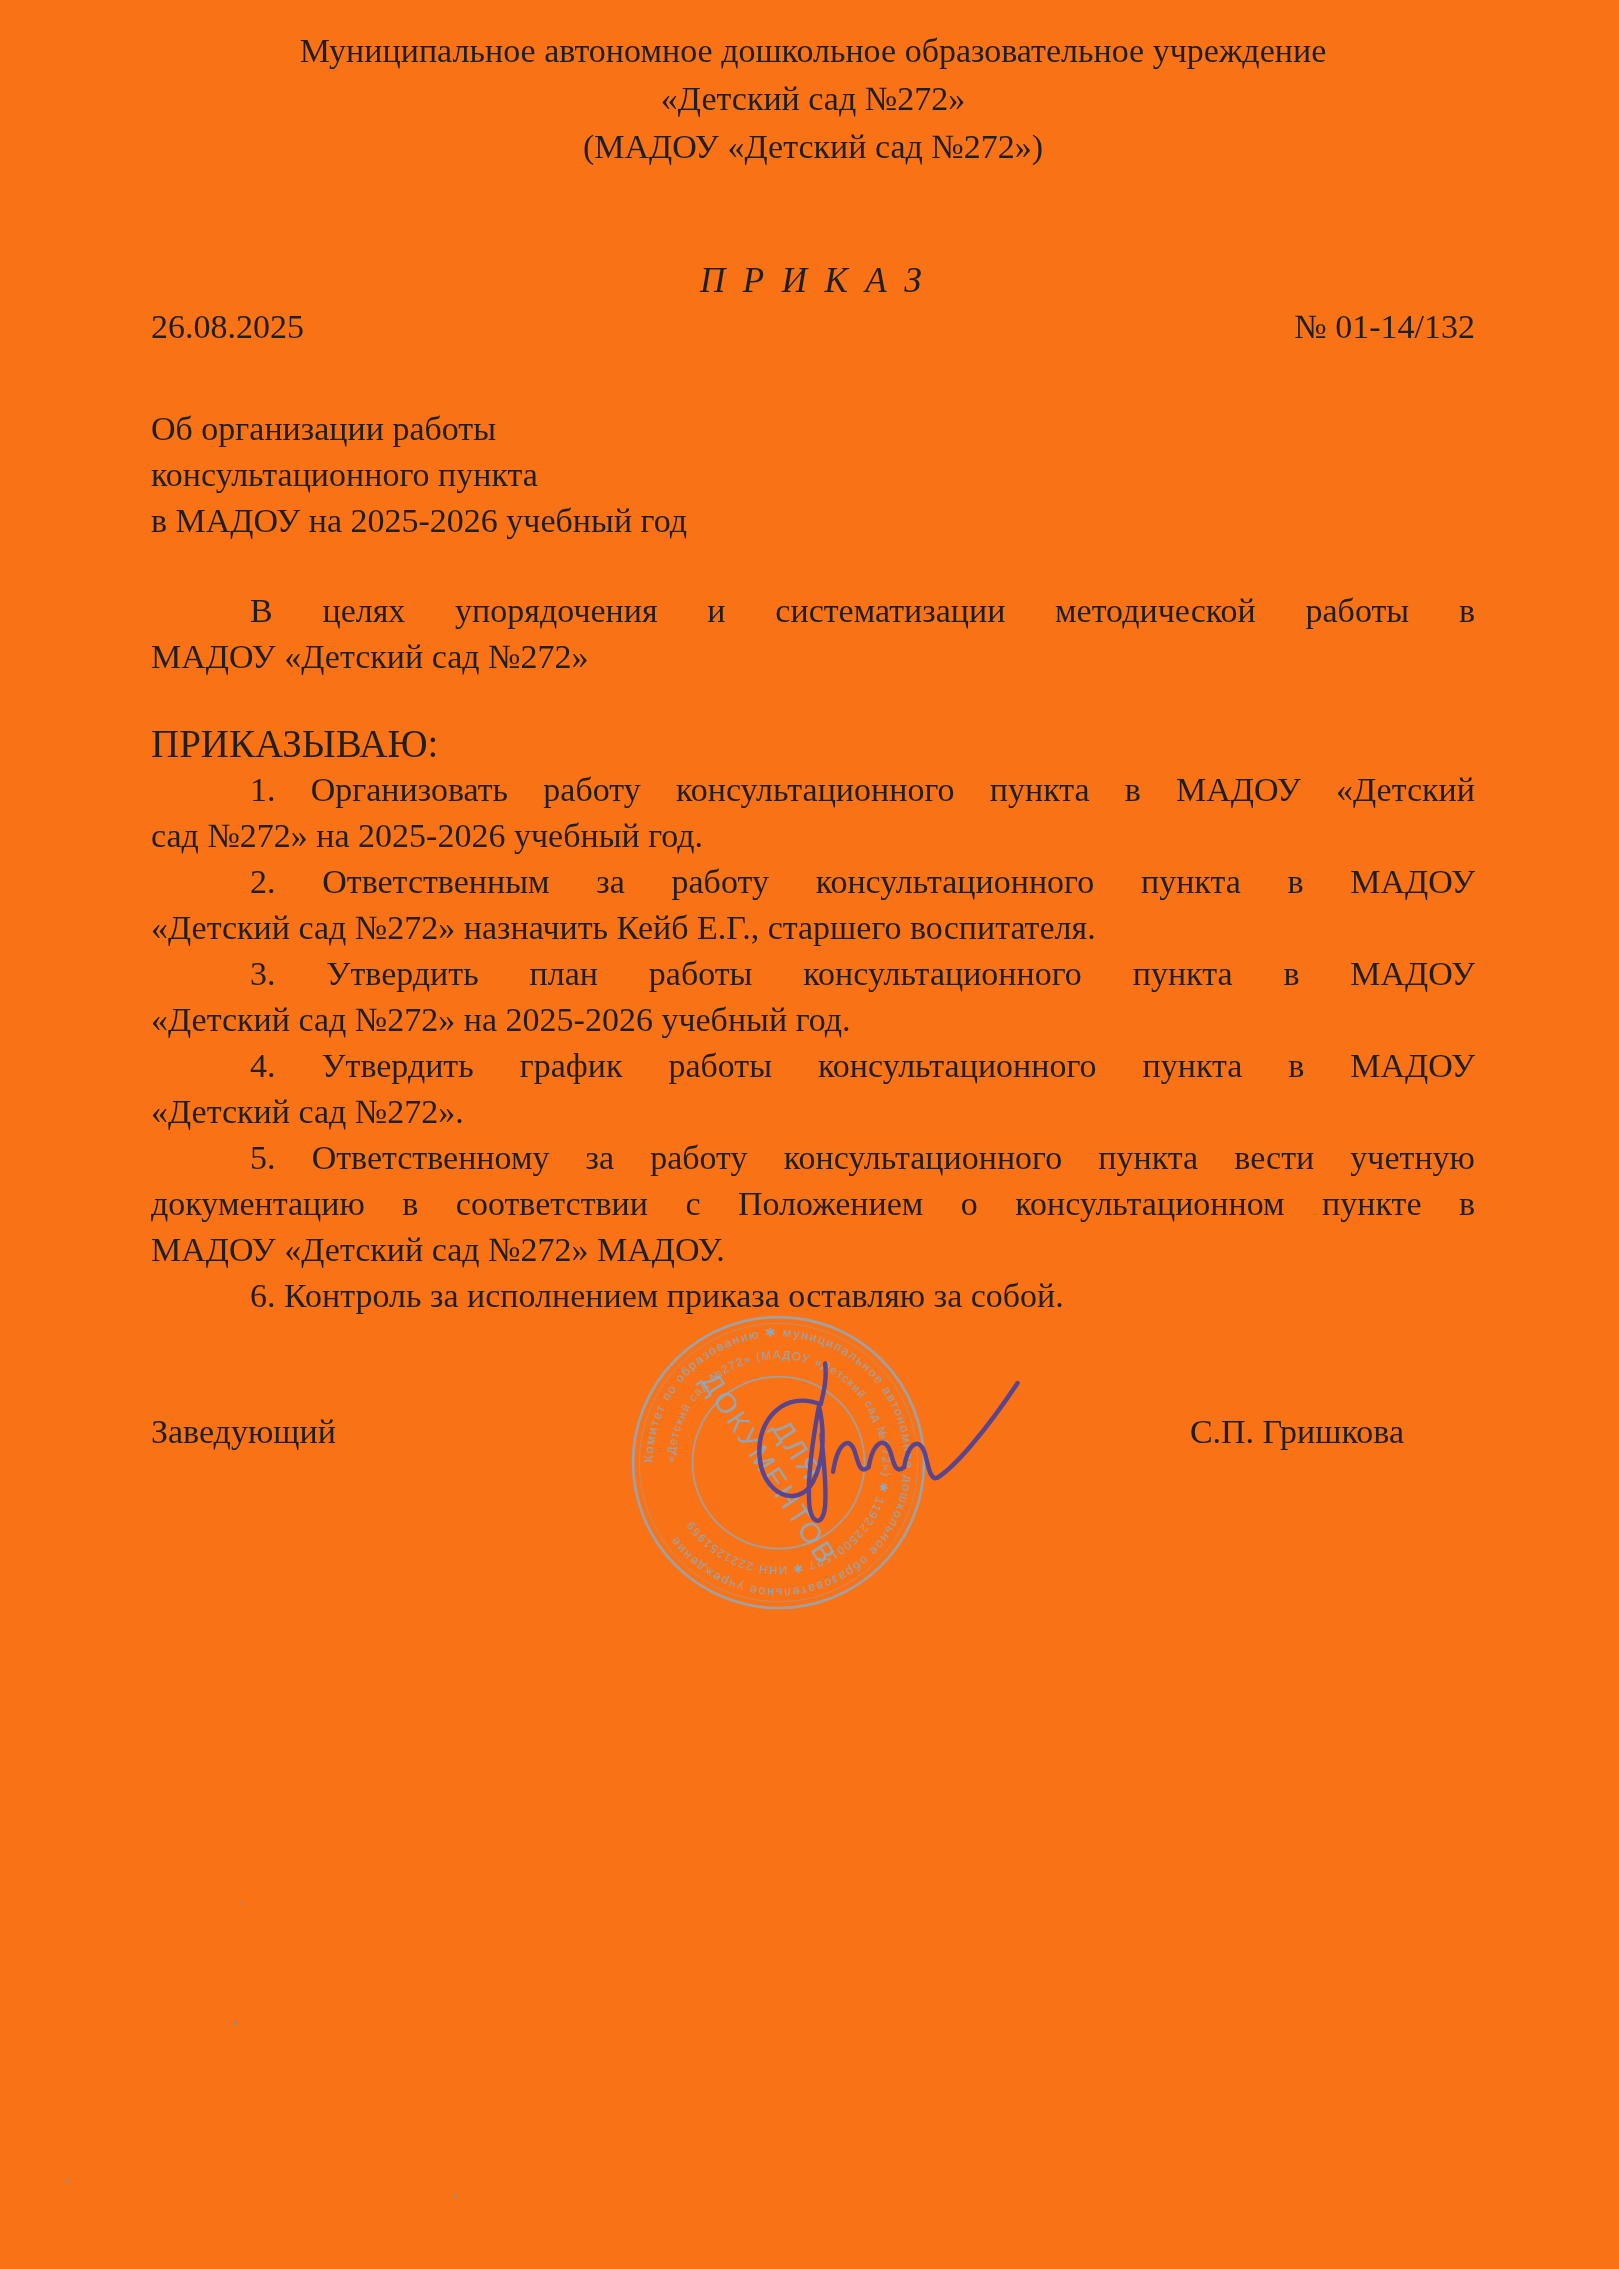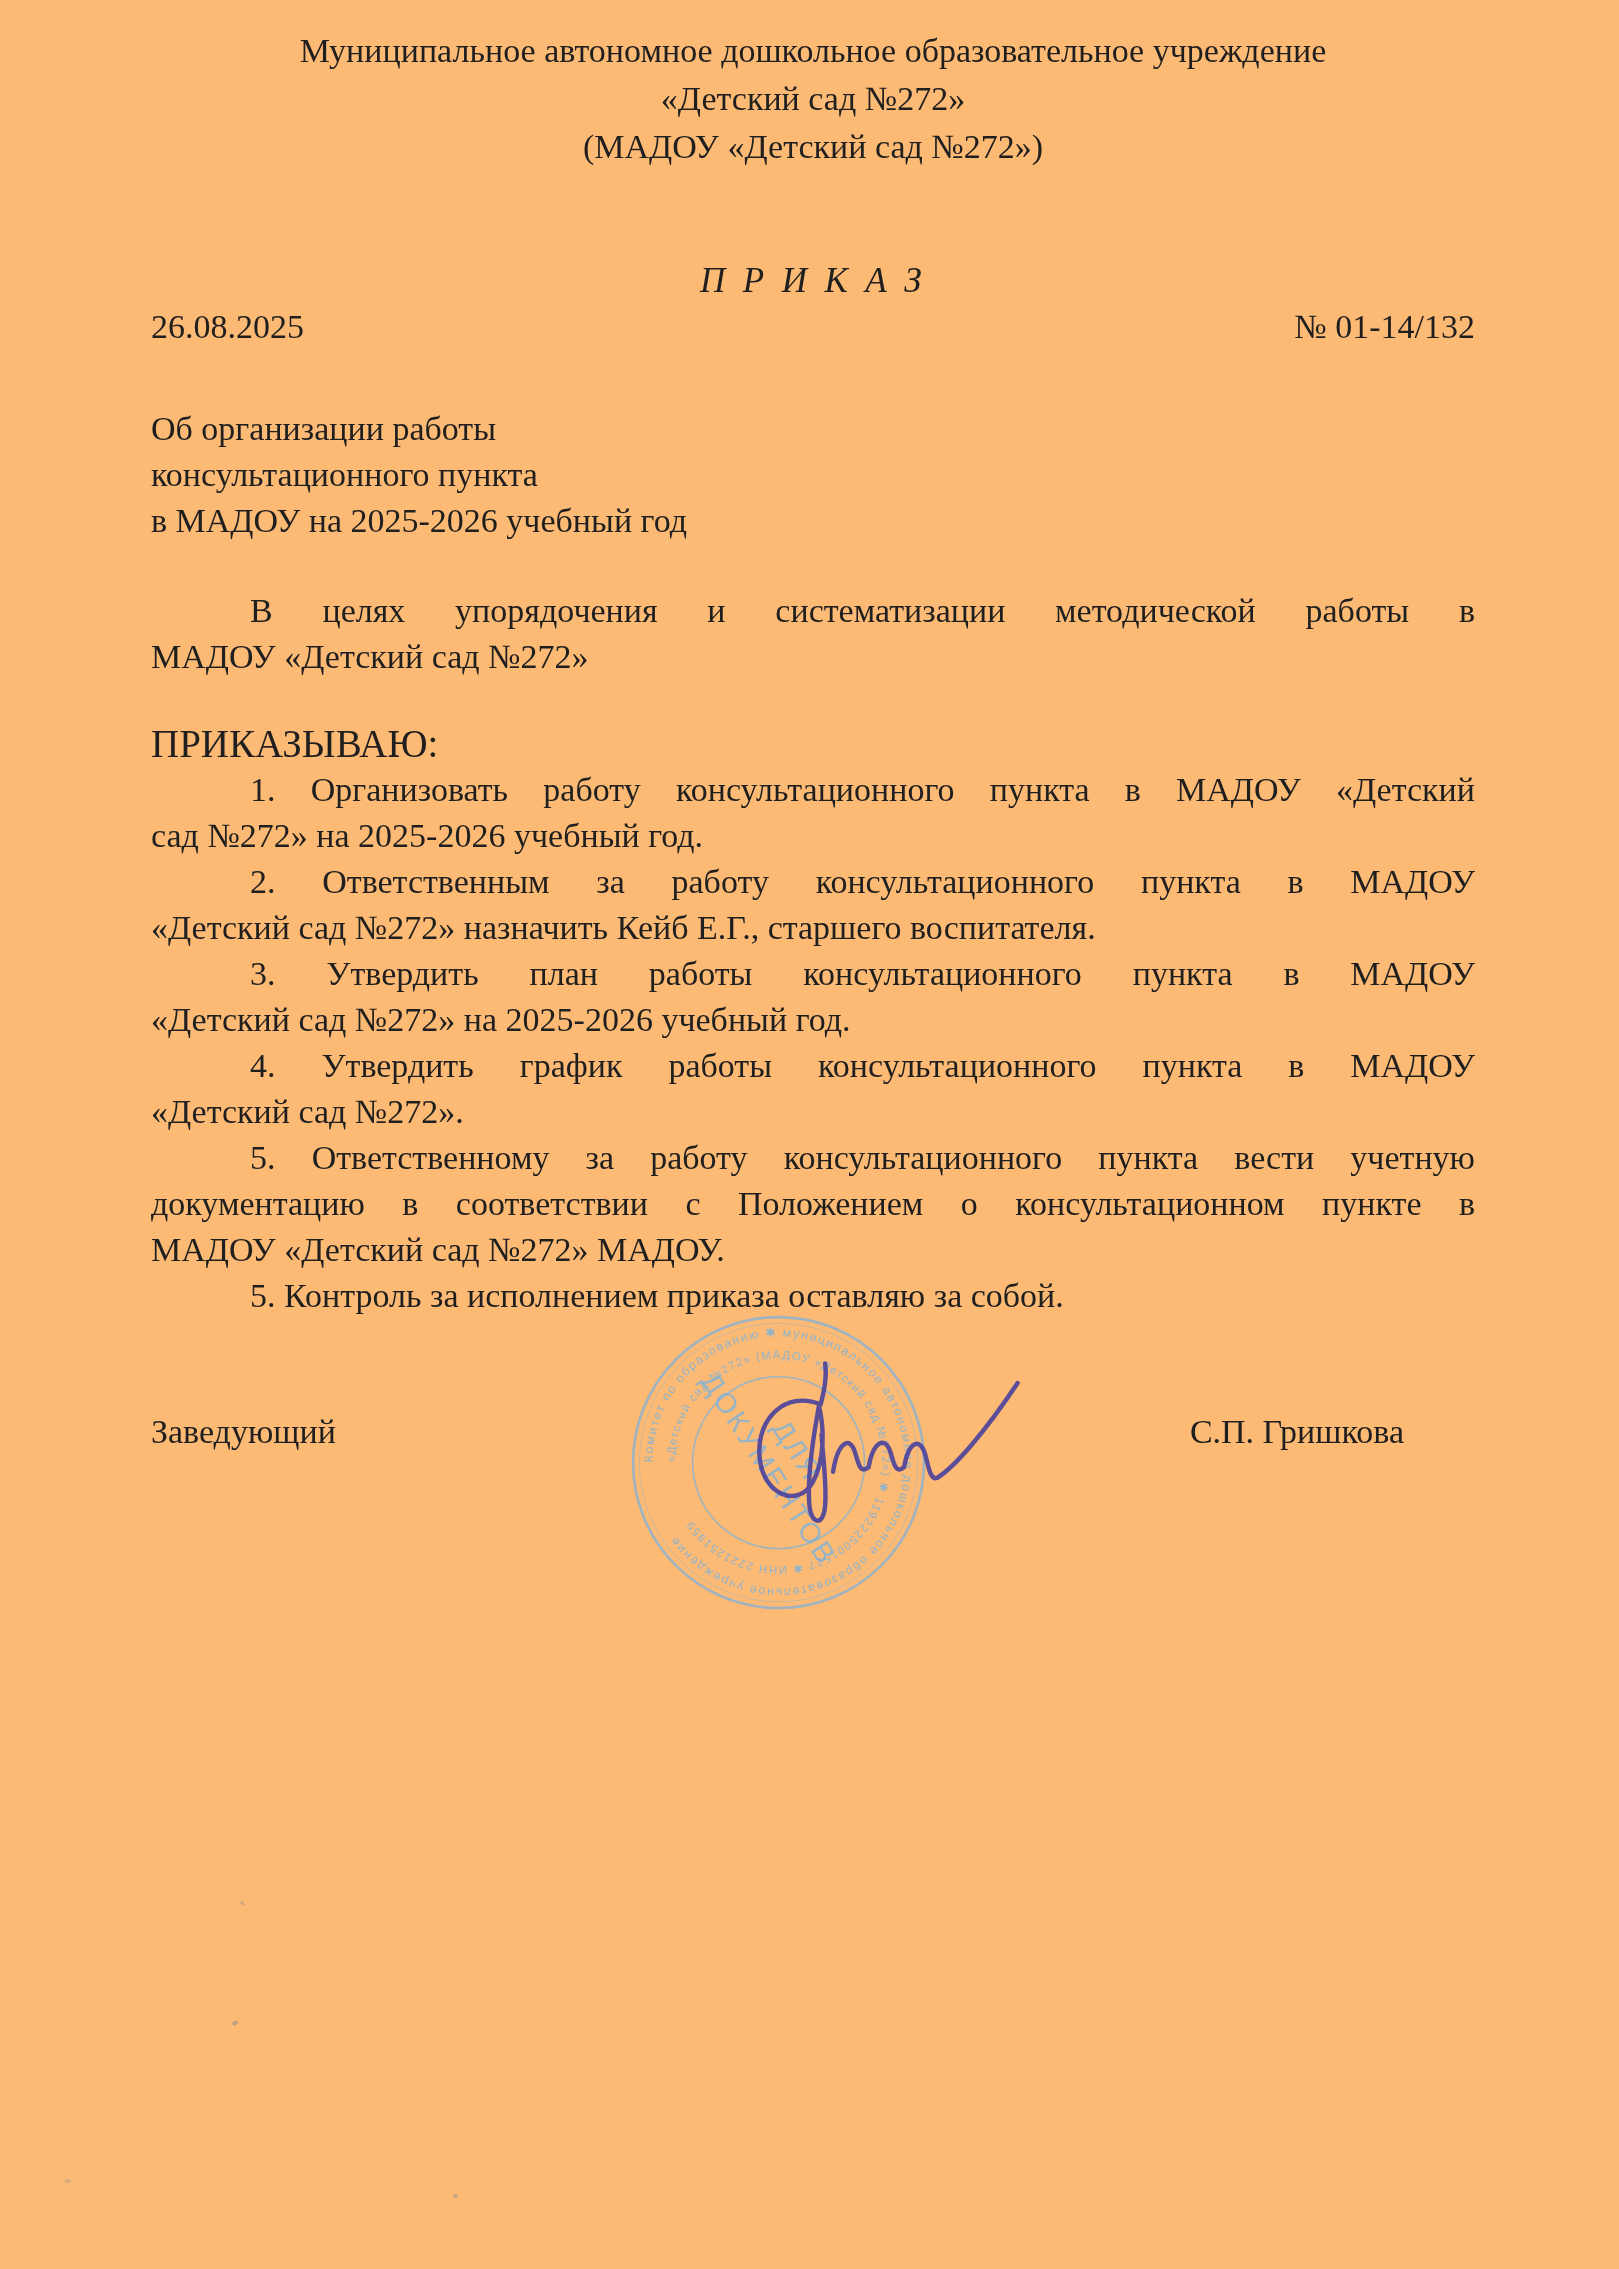--- a/index.html
+++ b/index.html
@@ -1,20 +1,20 @@
 <!DOCTYPE html>
 <html lang="ru" style="font-size:14px"><head>
 <meta charset="utf-8">
 <style>
   * { margin:0; padding:0; box-sizing:border-box; }
   html,body { background:#ffffff; }
   .page {
     position:relative;
     width:1620px; height:2270px;
-    background:#fdba74;
+    background:#f97316;
     font-family:"Liberation Serif", serif;
     color:#1f1f1f;
     overflow:hidden;
   }
   .content { position:absolute; left:151px; right:145px; top:0; padding-top:26.6px; }
 
   .line { font-size:34px; line-height:46px; }
   .jline { text-align:justify; text-align-last:justify; }
   .indent { text-indent:99px; }
 
@@ -104,21 +104,21 @@
       <div class="para">
         <div class="line jline indent">4. Утвердить график работы консультационного пункта в МАДОУ</div>
         <div class="line">«Детский сад №272».</div>
       </div>
       <div class="para">
         <div class="line jline indent">5. Ответственному за работу консультационного пункта вести учетную</div>
         <div class="line jline">документацию в соответствии с Положением о консультационном пункте в</div>
         <div class="line">МАДОУ «Детский сад №272» МАДОУ.</div>
       </div>
       <div class="para">
-        <div class="line indent">5. Контроль за исполнением приказа оставляю за собой.</div>
+        <div class="line indent">6. Контроль за исполнением приказа оставляю за собой.</div>
       </div>
     </div>
 
     <div class="sig-row">
       <span>Заведующий</span>
       <span class="sig-name">С.П. Гришкова</span>
     </div>
 
   </div>
 

